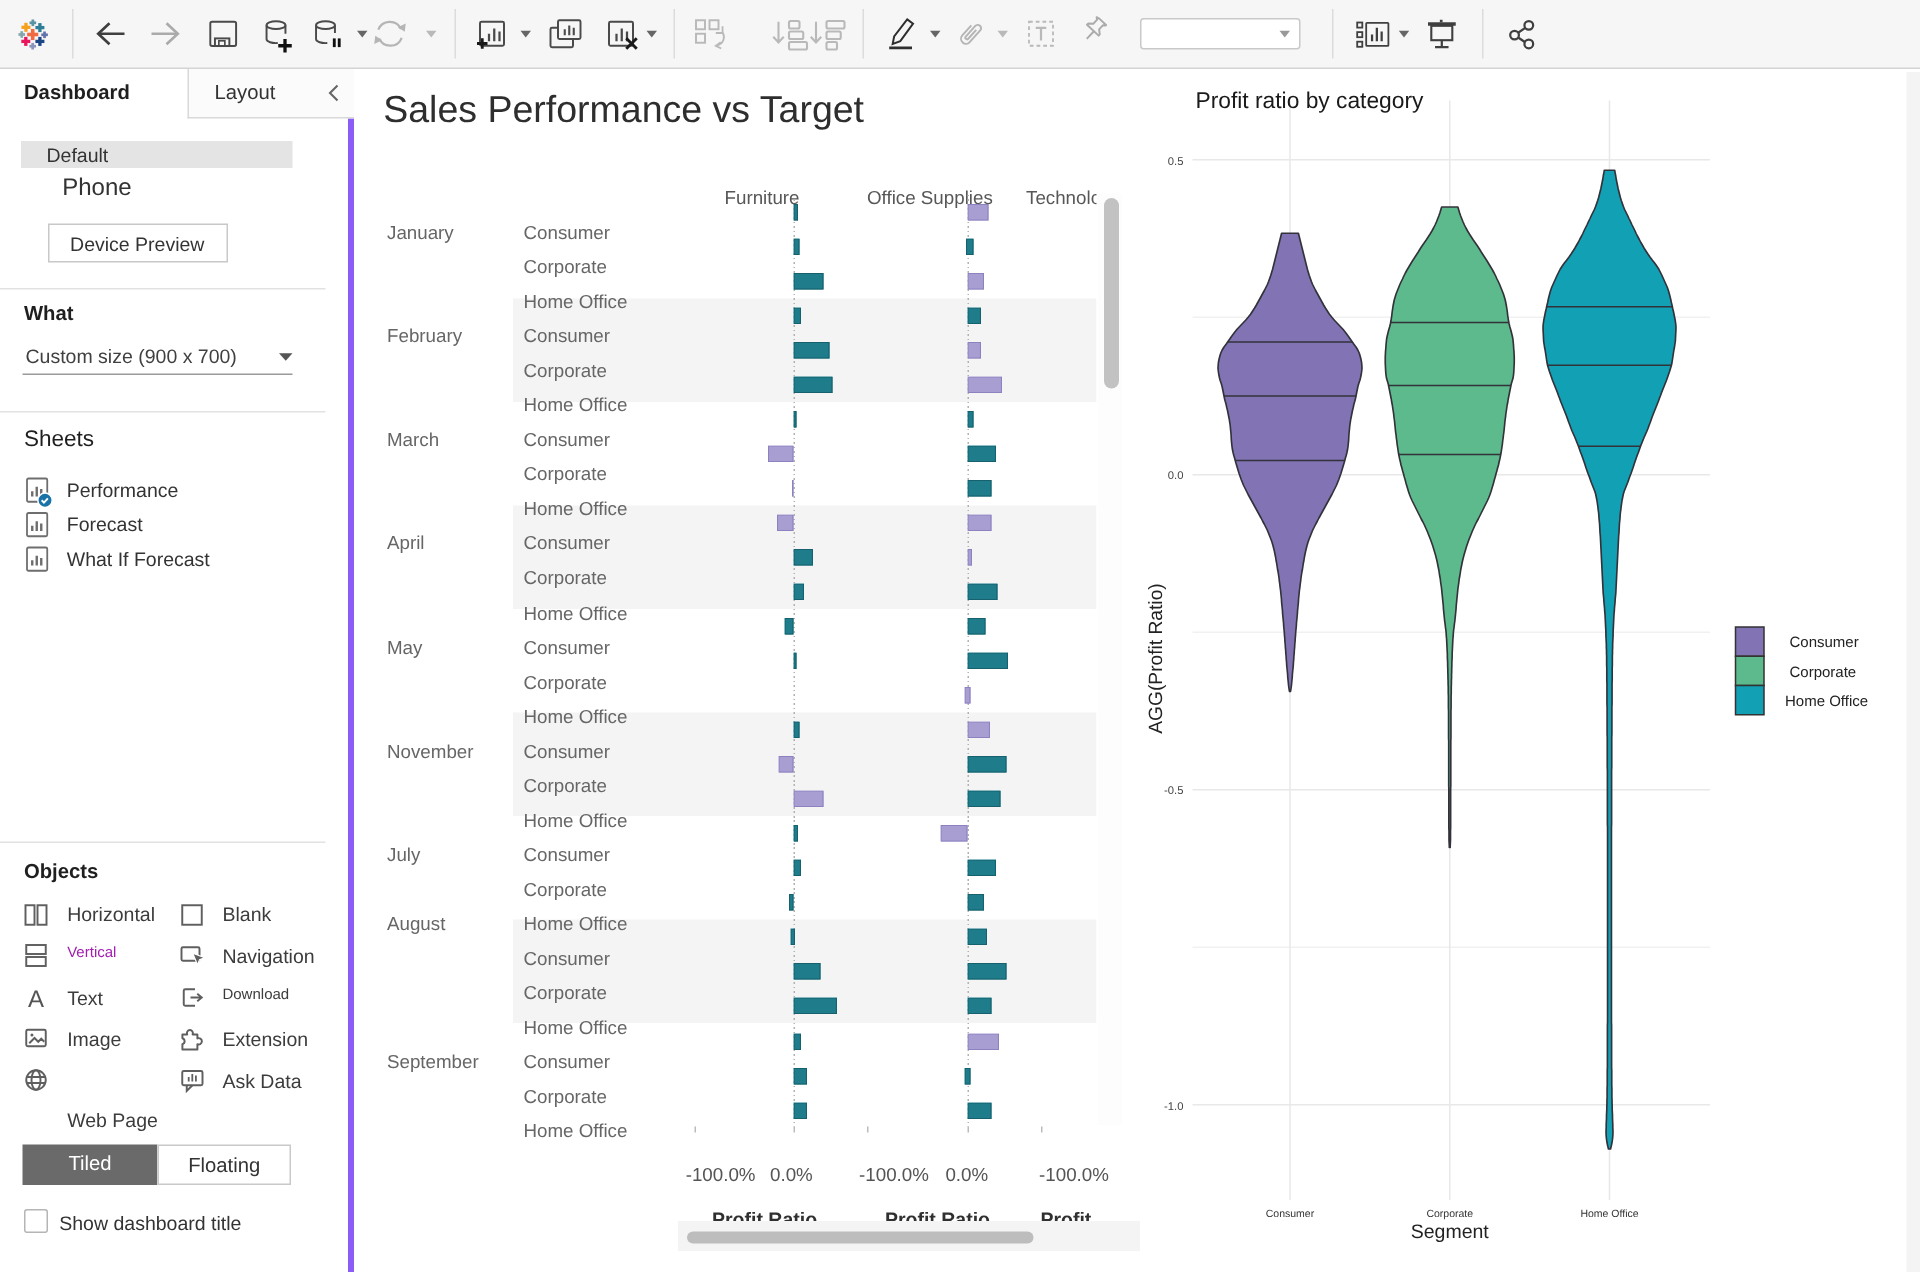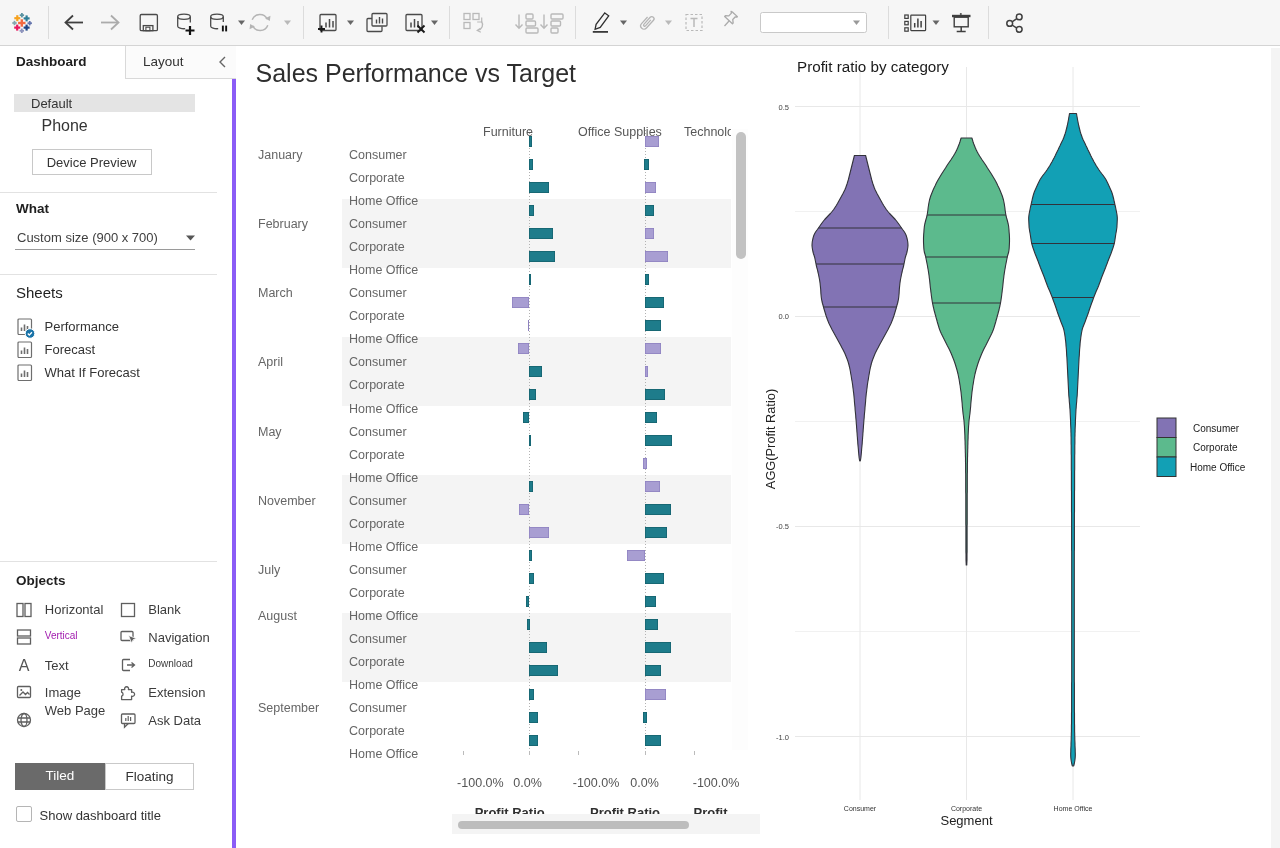--- a/index.html
+++ b/index.html
@@ -267,21 +267,21 @@
 <div class="abs" style="left:44.8px;top:639px;font-size:13px;color:#3c3c3c">Image</div>
 <svg width="17" height="17" style="position:absolute;left:119.5px;top:638px">
       <path d="M1.6,5.6 h3.2 a2,2 0 1 1 3.6,0 h3.2 v2.7 a2.1,2.1 0 1 1 0,3.8 v3.5 h-10 v-3.4 a2.1,2.1 0 0 0 0,-4 z" stroke="#5f5f5f" stroke-width="1.3" fill="none" stroke-linejoin="round"></path>
     </svg>
 <div class="abs" style="left:148.3px;top:639px;font-size:13px;color:#3c3c3c">Extension</div>
 <svg width="17" height="17" style="position:absolute;left:16px;top:666px">
       <circle cx="8" cy="8" r="6.5" stroke="#5f5f5f" stroke-width="1.3" fill="none"></circle>
       <ellipse cx="8" cy="8" rx="3" ry="6.5" stroke="#5f5f5f" stroke-width="1.3" fill="none"></ellipse>
       <path d="M1.8,6 h12.4 M1.8,10 h12.4" stroke="#5f5f5f" stroke-width="1.3" fill="none"></path>
     </svg>
-<div class="abs" style="left:44.8px;top:657px;font-size:13px;color:#3c3c3c">Web Page</div>
+<div class="abs" style="left:44.8px;top:693px;font-size:13px;color:#3c3c3c">Web Page</div>
 <svg width="17" height="17" style="position:absolute;left:119.5px;top:666px">
       <rect x="1.5" y="2" width="13.5" height="9.5" rx="1" stroke="#5f5f5f" stroke-width="1.3" fill="none"></rect>
       <path d="M4.5,11.5 v3.8 l3.8,-3.8" stroke="#5f5f5f" stroke-width="1.3" fill="none"></path>
       <path d="M5.8,9 v-3 M8.2,9 v-5 M10.6,9 v-4" stroke="#5f5f5f" stroke-width="1.2"></path>
     </svg>
 <div class="abs" style="left:148.3px;top:667px;font-size:13px;color:#3c3c3c">Ask Data</div>
   <div class="abs" style="left:15px;top:717px;width:90px;height:26.5px;background:#6a6a6a;color:#fff;text-align:center;line-height:26.5px;font-size:13.5px">Tiled</div>
   <div class="abs" style="left:105px;top:717px;width:89px;height:26.5px;background:#fff;border:1px solid #c9c9c9;color:#333;text-align:center;line-height:25px;font-size:13.5px">Floating</div>
   <div class="abs" style="left:15.5px;top:760px;width:16px;height:16px;border:1px solid #b5b5b5;border-radius:2px;background:#fff"></div>
   <div class="abs" style="left:39.5px;top:762px;font-size:13px;color:#333">Show dashboard title</div>

